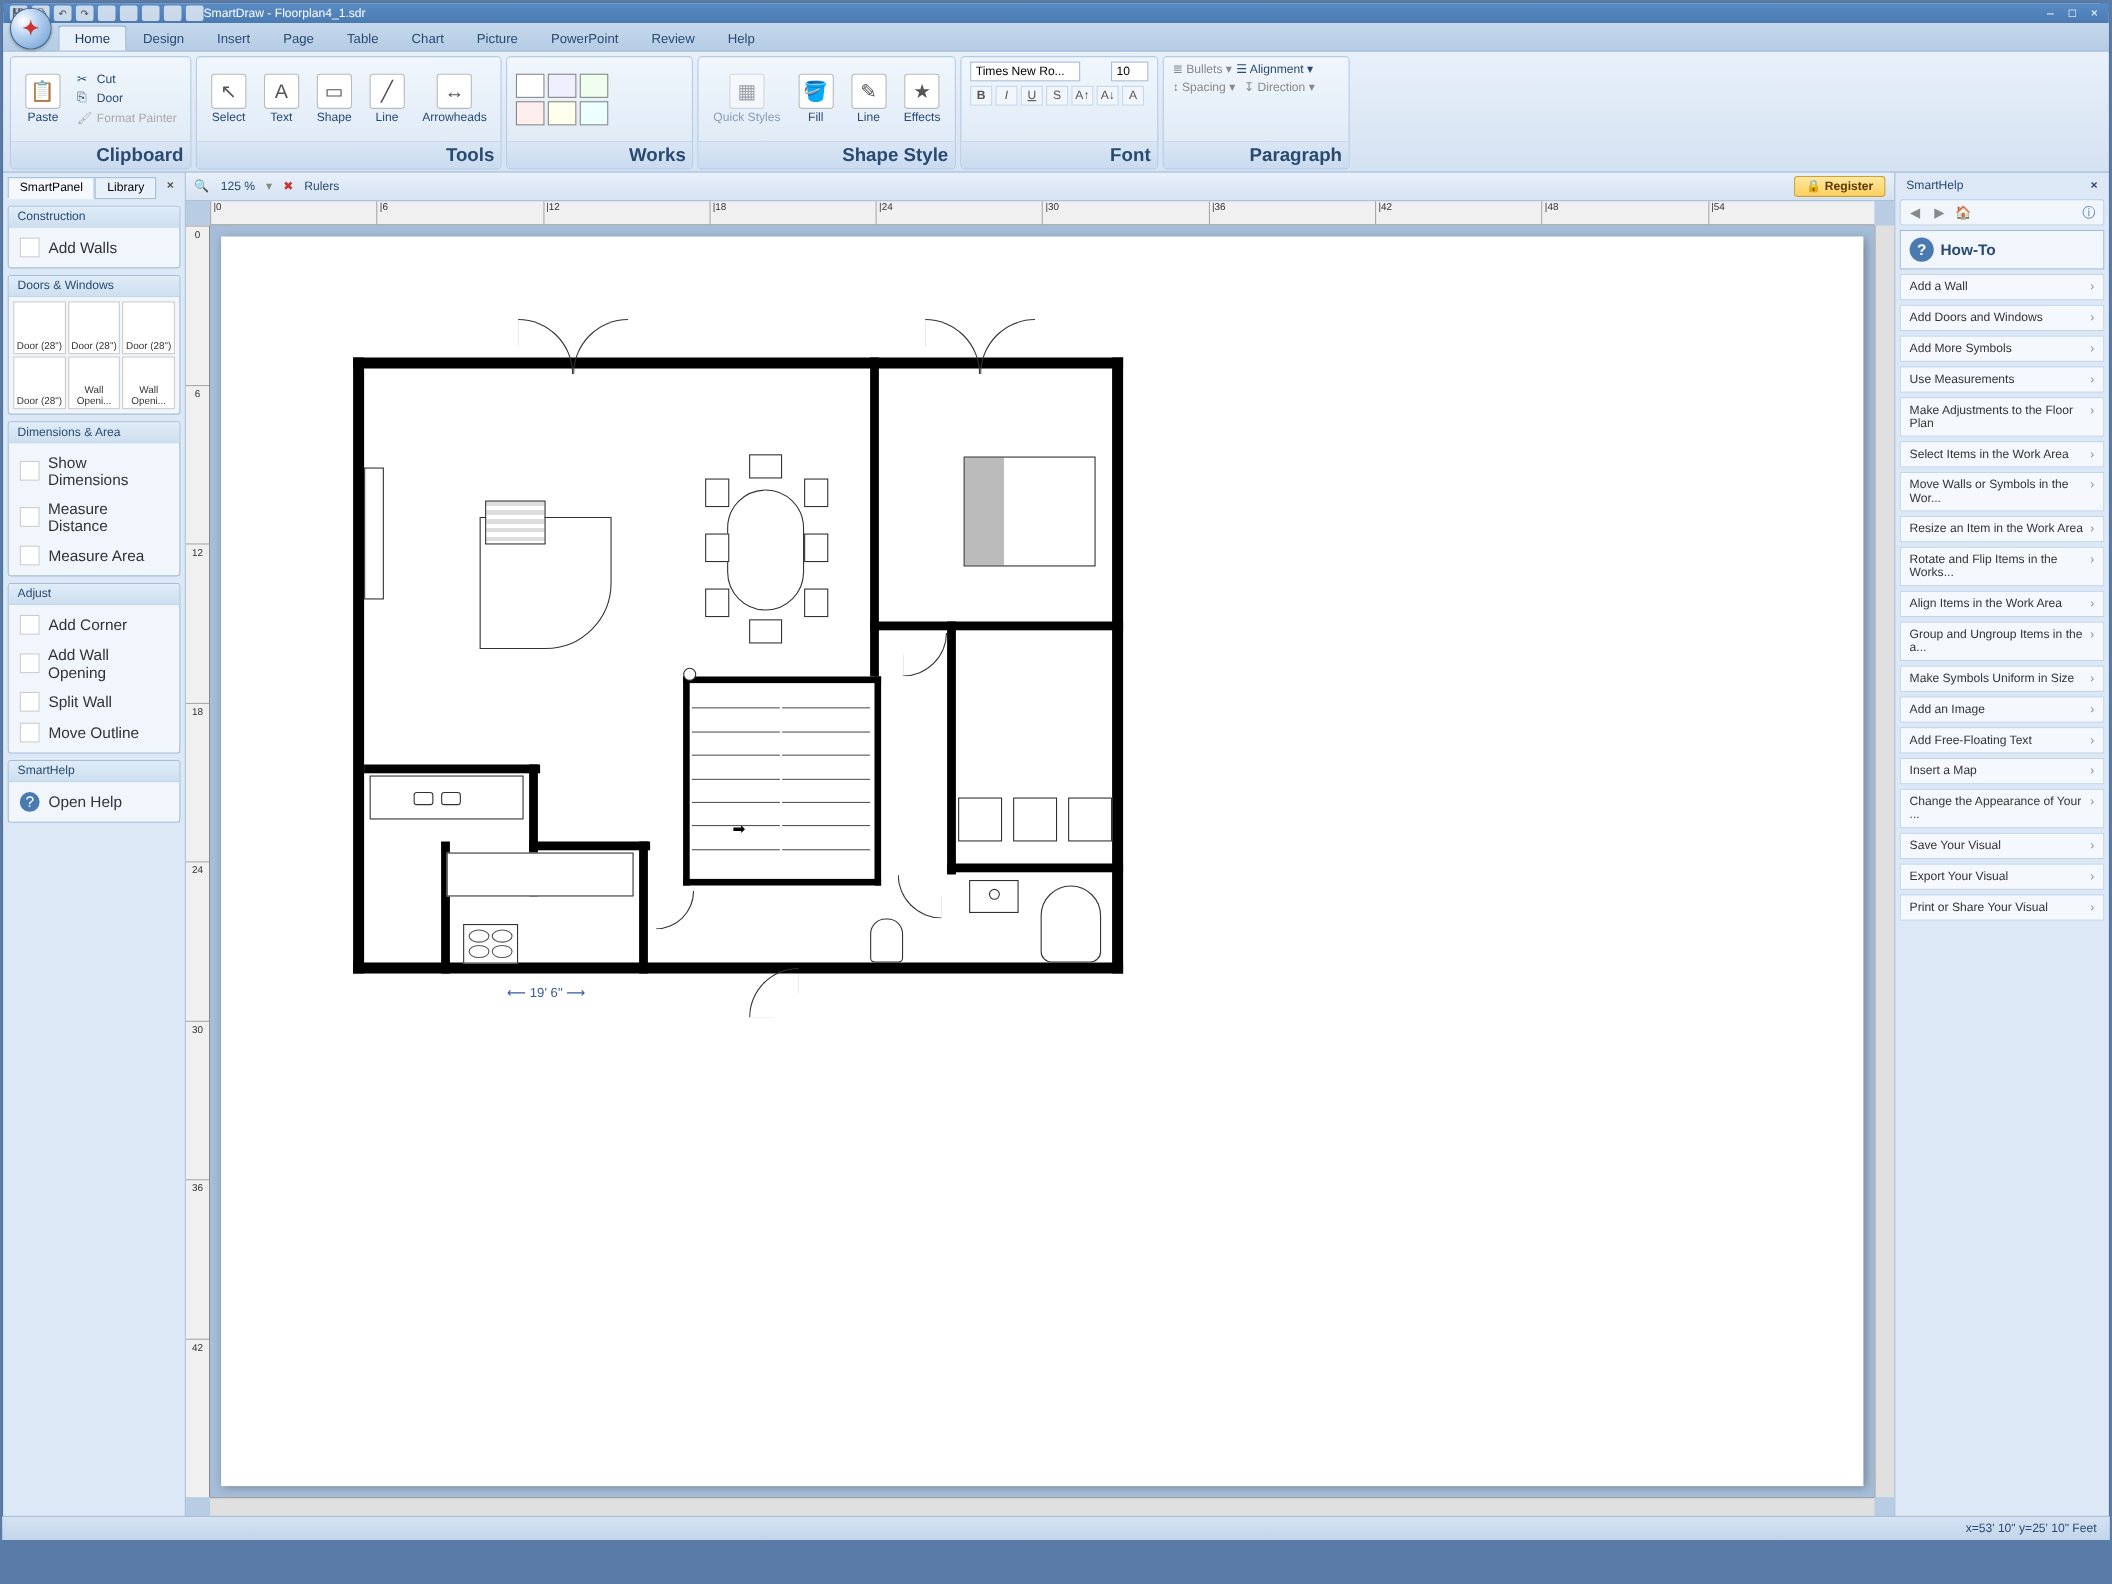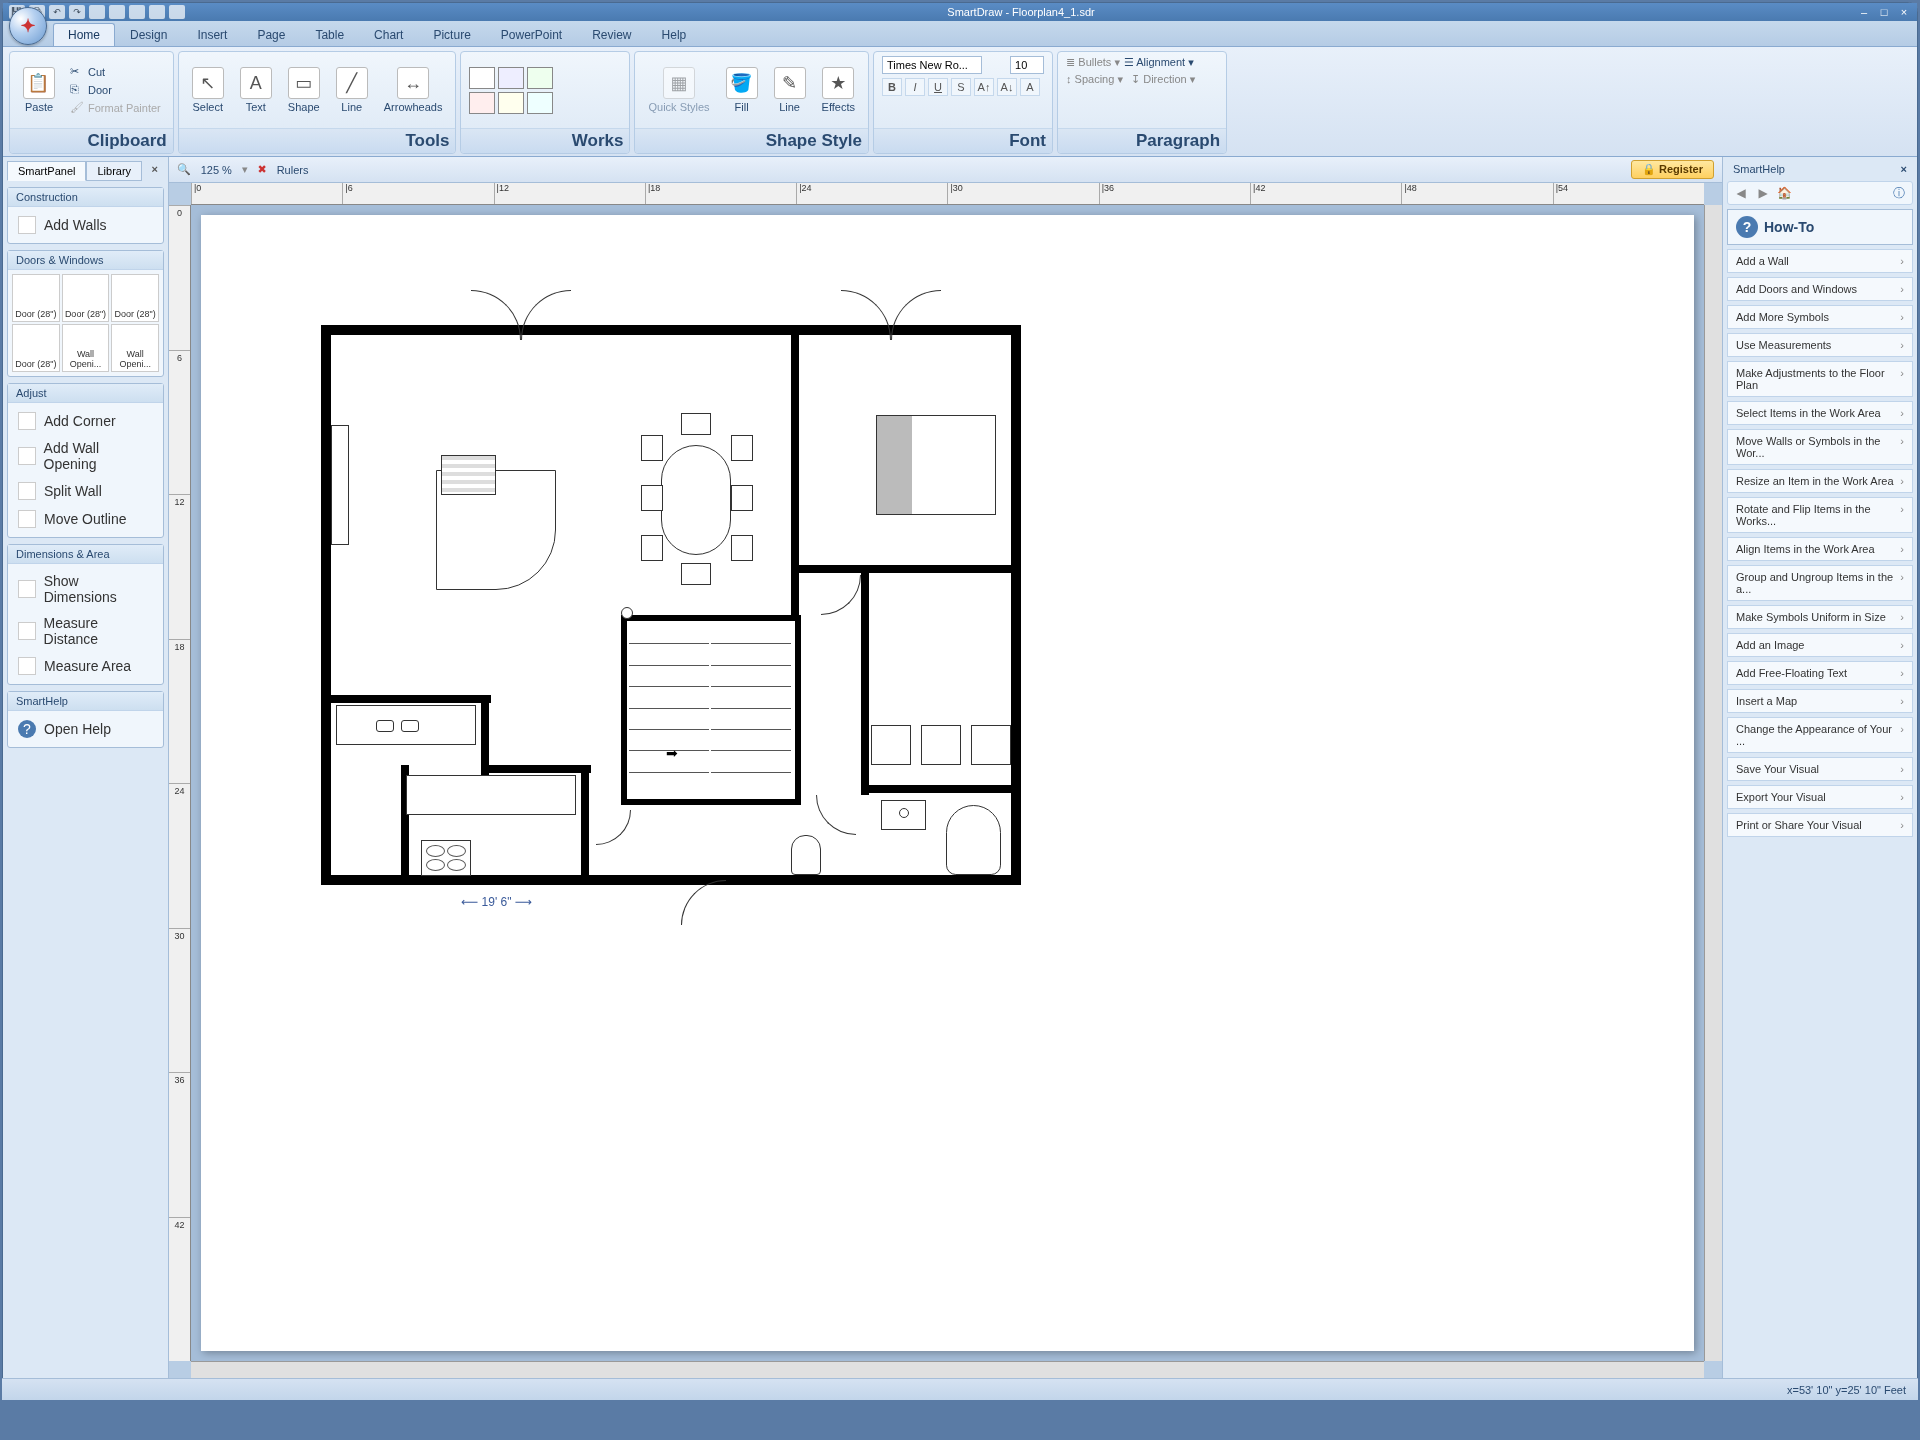--- a/index.html
+++ b/index.html
@@ -3,21 +3,21 @@
 <meta charset="utf-8">
 <style>
 * { box-sizing: border-box; margin: 0; padding: 0; font-family: "Segoe UI", Tahoma, sans-serif; }
 body { width: 1920px; height: 1440px; overflow: hidden; background: #5a7ba5; }
 
 .window { position: absolute; top: 2px; left: 2px; right: 2px; bottom: 60px; background: #dce8f5; border-radius: 10px 10px 0 0; display: flex; flex-direction: column; border: 1px solid #4a6a90; }
 
 .titlebar { height: 18px; background: linear-gradient(#5a8cc5, #4a7ab0); display: flex; align-items: center; color: #fff; font-size: 11px; padding: 0 6px; }
 .titlebar .qat { display: flex; gap: 4px; }
 .titlebar .qat span { width: 16px; height: 14px; background: #fff; border-radius: 2px; opacity: 0.7; font-size: 9px; text-align: center; line-height: 14px; color: #333; }
-.titlebar .title { flex: 1; text-align: center; }
+.titlebar .title { flex: 1; text-align: left; }
 .titlebar .ctrls { display: flex; gap: 6px; }
 .titlebar .ctrls span { width: 14px; text-align: center; cursor: pointer; }
 
 .orb { position: absolute; top: 4px; left: 6px; width: 38px; height: 38px; border-radius: 50%; background: radial-gradient(circle at 30% 30%, #fff, #b5d0f0 40%, #6a9ad0); border: 1px solid #4a6a90; z-index: 5; box-shadow: 0 1px 3px rgba(0,0,0,.3); display:flex; align-items:center; justify-content:center; color:#c33; font-weight:bold; font-size:18px;}
 
 .tabstrip { height: 26px; background: linear-gradient(#c5d8ec, #b5cce5); display: flex; align-items: flex-end; padding-left: 50px; border-bottom: 1px solid #8aaad0; }
 .tabstrip .tab { padding: 4px 14px; font-size: 12px; color: #2a4a70; cursor: pointer; border: 1px solid transparent; border-bottom: none; }
 .tabstrip .tab.active { background: #e8f0fa; border-color: #8aaad0; border-radius: 3px 3px 0 0; color: #1a3a60; }
 
 .ribbon { height: 110px; background: linear-gradient(#e8f0fa, #d5e2f2); display: flex; border-bottom: 1px solid #8aaad0; padding: 4px 6px 2px 6px; gap: 4px; }
@@ -287,55 +287,55 @@
               </div>
             <div class="doorcell">
                 <div class="sym"></div>
                 <div>Wall Openi...</div>
               </div>
           </div>
         </div>
       </div>
 
       <div class="panelbox">
+        <div class="hdr">Dimensions &amp; Area</div>
+        <div class="content">
+          <div class="panelitem">
+              <span class="pico"></span>
+              <span>Show Dimensions</span>
+            </div>
+          <div class="panelitem">
+              <span class="pico"></span>
+              <span>Measure Distance</span>
+            </div>
+          <div class="panelitem">
+              <span class="pico"></span>
+              <span>Measure Area</span>
+            </div>
+        </div>
+      </div>
+
+      <div class="panelbox">
         <div class="hdr">Adjust</div>
         <div class="content">
           <div class="panelitem">
               <span class="pico"></span>
               <span>Add Corner</span>
             </div>
           <div class="panelitem">
               <span class="pico"></span>
               <span>Add Wall Opening</span>
             </div>
           <div class="panelitem">
               <span class="pico"></span>
               <span>Split Wall</span>
             </div>
           <div class="panelitem">
               <span class="pico"></span>
               <span>Move Outline</span>
-            </div>
-        </div>
-      </div>
-
-      <div class="panelbox">
-        <div class="hdr">Dimensions &amp; Area</div>
-        <div class="content">
-          <div class="panelitem">
-              <span class="pico"></span>
-              <span>Show Dimensions</span>
-            </div>
-          <div class="panelitem">
-              <span class="pico"></span>
-              <span>Measure Distance</span>
-            </div>
-          <div class="panelitem">
-              <span class="pico"></span>
-              <span>Measure Area</span>
             </div>
         </div>
       </div>
 
       <div class="panelbox">
         <div class="hdr">SmartHelp</div>
         <div class="content">
           <div class="panelitem">
               <span class="pico" style="border-radius:50%;background:#4a7ab0;color:#fff;text-align:center;line-height:18px;border:none">?</span>
               <span>Open Help</span>

